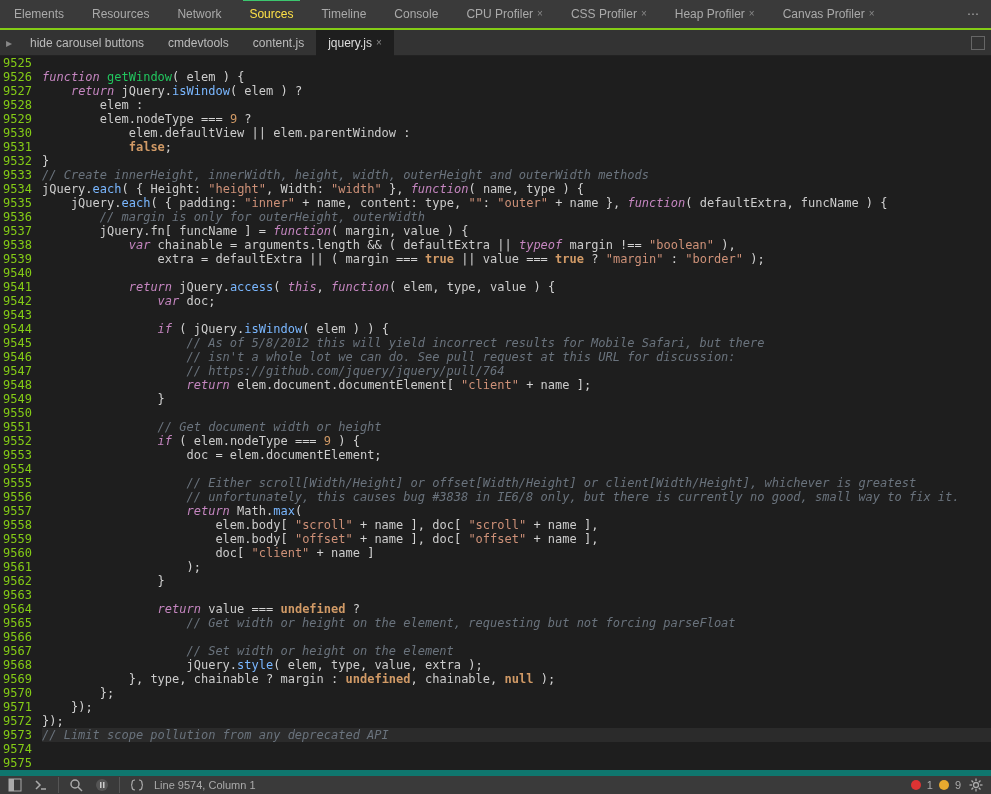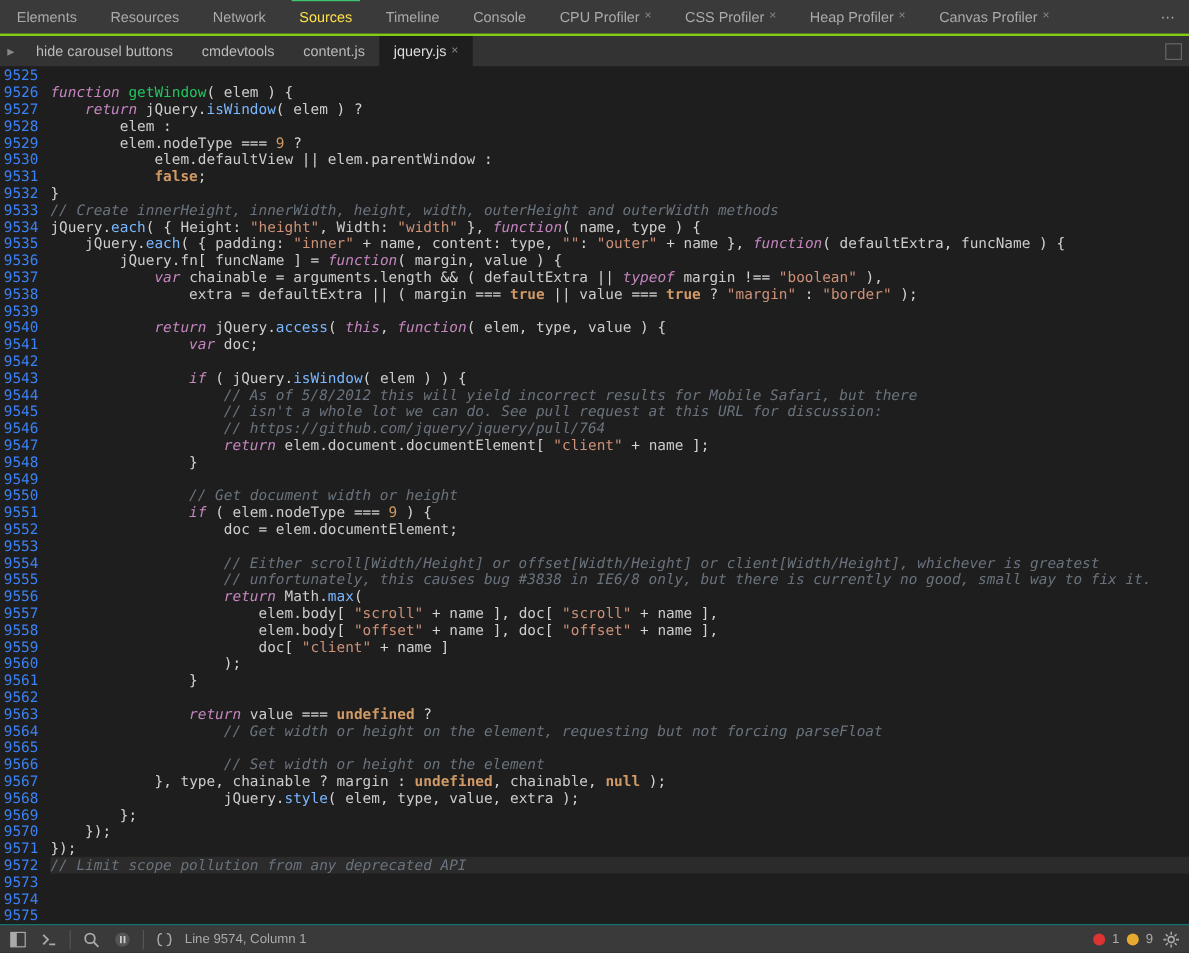--- a/index.html
+++ b/index.html
@@ -54,32 +54,32 @@
 }
 .editor {
   display: flex;
   height: calc(100% - 30px - 26px - 24px);
   background: #1e1e1e;
   font-family: Consolas, Menlo, monospace;
   font-size: 12px; line-height: 14px;
   overflow: hidden;
 }
 .gutter {
-  width: 38px; background: #1e1e1e; color: #3b82f6;
+  width: 38px; background: #1e1e1e; color: #84cc16;
   text-align: right; padding-right: 6px; user-select: none;
   flex-shrink: 0;
 }
 .gutter div { height: 14px; }
 .code { flex: 1; padding-left: 4px; overflow: hidden; }
 .code-line { height: 14px; white-space: pre; }
 .code .hl-line { background: #2b2b2b; }
 .statusbar {
   display: flex; align-items: center;
   height: 24px; background: #3a3a3a;
-  border-top: 1px solid #0f766e;
+  border-top: 6px solid #0f766e;
   padding: 0 6px; gap: 8px;
 }
 .sb-icon {
   width: 18px; height: 18px; display: flex;
   align-items: center; justify-content: center;
   color: #aaa; cursor: pointer;
 }
 .sb-sep { width: 1px; height: 16px; background: #555; }
 .sb-text { color: #aaa; font-size: 11px; }
 .sb-right { margin-left: auto; display: flex; align-items: center; gap: 6px; }
@@ -221,20 +221,21 @@
       <div class="code-line"><span class="kw">function</span> <span class="fnname">getWindow</span><span class="paren">(</span> elem <span class="paren">)</span> <span class="paren">{</span></div>
       <div class="code-line">    <span class="kw">return</span> jQuery<span class="op">.</span><span class="call">isWindow</span><span class="paren">(</span> elem <span class="paren">)</span> <span class="op">?</span></div>
       <div class="code-line">        elem <span class="op">:</span></div>
       <div class="code-line">        elem<span class="op">.</span>nodeType <span class="op">===</span> <span class="num">9</span> <span class="op">?</span></div>
       <div class="code-line">            elem<span class="op">.</span>defaultView <span class="op">||</span> elem<span class="op">.</span>parentWindow <span class="op">:</span></div>
       <div class="code-line">            <span class="bool">false</span><span class="op">;</span></div>
       <div class="code-line"><span class="paren">}</span></div>
       <div class="code-line"><span class="cmt">// Create innerHeight, innerWidth, height, width, outerHeight and outerWidth methods</span></div>
       <div class="code-line">jQuery<span class="op">.</span><span class="call">each</span><span class="paren">(</span> <span class="paren">{</span> Height<span class="op">:</span> <span class="str">"height"</span><span class="op">,</span> Width<span class="op">:</span> <span class="str">"width"</span> <span class="paren">}</span><span class="op">,</span> <span class="kw">function</span><span class="paren">(</span> name<span class="op">,</span> type <span class="paren">)</span> <span class="paren">{</span></div>
       <div class="code-line">    jQuery<span class="op">.</span><span class="call">each</span><span class="paren">(</span> <span class="paren">{</span> padding<span class="op">:</span> <span class="str">"inner"</span> <span class="op">+</span> name<span class="op">,</span> content<span class="op">:</span> type<span class="op">,</span> <span class="str">""</span><span class="op">:</span> <span class="str">"outer"</span> <span class="op">+</span> name <span class="paren">}</span><span class="op">,</span> <span class="kw">function</span><span class="paren">(</span> defaultExtra<span class="op">,</span> funcName <span class="paren">)</span> <span class="paren">{</span></div>
+      <div class="code-line">        <span class="cmt">// margin is only for outerHeight, outerWidth</span></div>
       <div class="code-line">        jQuery<span class="op">.</span>fn<span class="paren">[</span> funcName <span class="paren">]</span> <span class="op">=</span> <span class="kw">function</span><span class="paren">(</span> margin<span class="op">,</span> value <span class="paren">)</span> <span class="paren">{</span></div>
       <div class="code-line">            <span class="kw">var</span> chainable <span class="op">=</span> arguments<span class="op">.</span>length <span class="op">&amp;&amp;</span> <span class="paren">(</span> defaultExtra <span class="op">||</span> <span class="type">typeof</span> margin <span class="op">!==</span> <span class="str">"boolean"</span> <span class="paren">)</span><span class="op">,</span></div>
       <div class="code-line">                extra <span class="op">=</span> defaultExtra <span class="op">||</span> <span class="paren">(</span> margin <span class="op">===</span> <span class="bool">true</span> <span class="op">||</span> value <span class="op">===</span> <span class="bool">true</span> <span class="op">?</span> <span class="str">"margin"</span> <span class="op">:</span> <span class="str">"border"</span> <span class="paren">)</span><span class="op">;</span></div>
       <div class="code-line"></div>
       <div class="code-line">            <span class="kw">return</span> jQuery<span class="op">.</span><span class="call">access</span><span class="paren">(</span> <span class="kw">this</span><span class="op">,</span> <span class="kw">function</span><span class="paren">(</span> elem<span class="op">,</span> type<span class="op">,</span> value <span class="paren">)</span> <span class="paren">{</span></div>
       <div class="code-line">                <span class="kw">var</span> doc<span class="op">;</span></div>
       <div class="code-line"></div>
       <div class="code-line">                <span class="kw">if</span> <span class="paren">(</span> jQuery<span class="op">.</span><span class="call">isWindow</span><span class="paren">(</span> elem <span class="paren">)</span> <span class="paren">)</span> <span class="paren">{</span></div>
       <div class="code-line">                    <span class="cmt">// As of 5/8/2012 this will yield incorrect results for Mobile Safari, but there</span></div>
       <div class="code-line">                    <span class="cmt">// isn't a whole lot we can do. See pull request at this URL for discussion:</span></div>
@@ -252,22 +253,22 @@
       <div class="code-line">                        elem<span class="op">.</span>body<span class="paren">[</span> <span class="str">"scroll"</span> <span class="op">+</span> name <span class="paren">]</span><span class="op">,</span> doc<span class="paren">[</span> <span class="str">"scroll"</span> <span class="op">+</span> name <span class="paren">]</span><span class="op">,</span></div>
       <div class="code-line">                        elem<span class="op">.</span>body<span class="paren">[</span> <span class="str">"offset"</span> <span class="op">+</span> name <span class="paren">]</span><span class="op">,</span> doc<span class="paren">[</span> <span class="str">"offset"</span> <span class="op">+</span> name <span class="paren">]</span><span class="op">,</span></div>
       <div class="code-line">                        doc<span class="paren">[</span> <span class="str">"client"</span> <span class="op">+</span> name <span class="paren">]</span></div>
       <div class="code-line">                    <span class="paren">)</span><span class="op">;</span></div>
       <div class="code-line">                <span class="paren">}</span></div>
       <div class="code-line"></div>
       <div class="code-line">                <span class="kw">return</span> value <span class="op">===</span> <span class="bool">undefined</span> <span class="op">?</span></div>
       <div class="code-line">                    <span class="cmt">// Get width or height on the element, requesting but not forcing parseFloat</span></div>
       <div class="code-line"></div>
       <div class="code-line">                    <span class="cmt">// Set width or height on the element</span></div>
+      <div class="code-line">                    jQuery<span class="op">.</span><span class="call">style</span><span class="paren">(</span> elem<span class="op">,</span> type<span class="op">,</span> value<span class="op">,</span> extra <span class="paren">)</span><span class="op">;</span></div>
       <div class="code-line">            <span class="paren">}</span><span class="op">,</span> type<span class="op">,</span> chainable <span class="op">?</span> margin <span class="op">:</span> <span class="bool">undefined</span><span class="op">,</span> chainable<span class="op">,</span> <span class="bool">null</span> <span class="paren">)</span><span class="op">;</span></div>
-      <div class="code-line">                    jQuery<span class="op">.</span><span class="call">style</span><span class="paren">(</span> elem<span class="op">,</span> type<span class="op">,</span> value<span class="op">,</span> extra <span class="paren">)</span><span class="op">;</span></div>
       <div class="code-line">        <span class="paren">}</span><span class="op">;</span></div>
       <div class="code-line">    <span class="paren">}</span><span class="paren">)</span><span class="op">;</span></div>
       <div class="code-line"><span class="paren">}</span><span class="paren">)</span><span class="op">;</span></div>
       <div class="code-line hl-line"><span class="cmt">// Limit scope pollution from any deprecated API</span></div>
       <div class="code-line"></div>
     </div>
 </div>
 
 <div class="statusbar">
   <div class="sb-icon">

